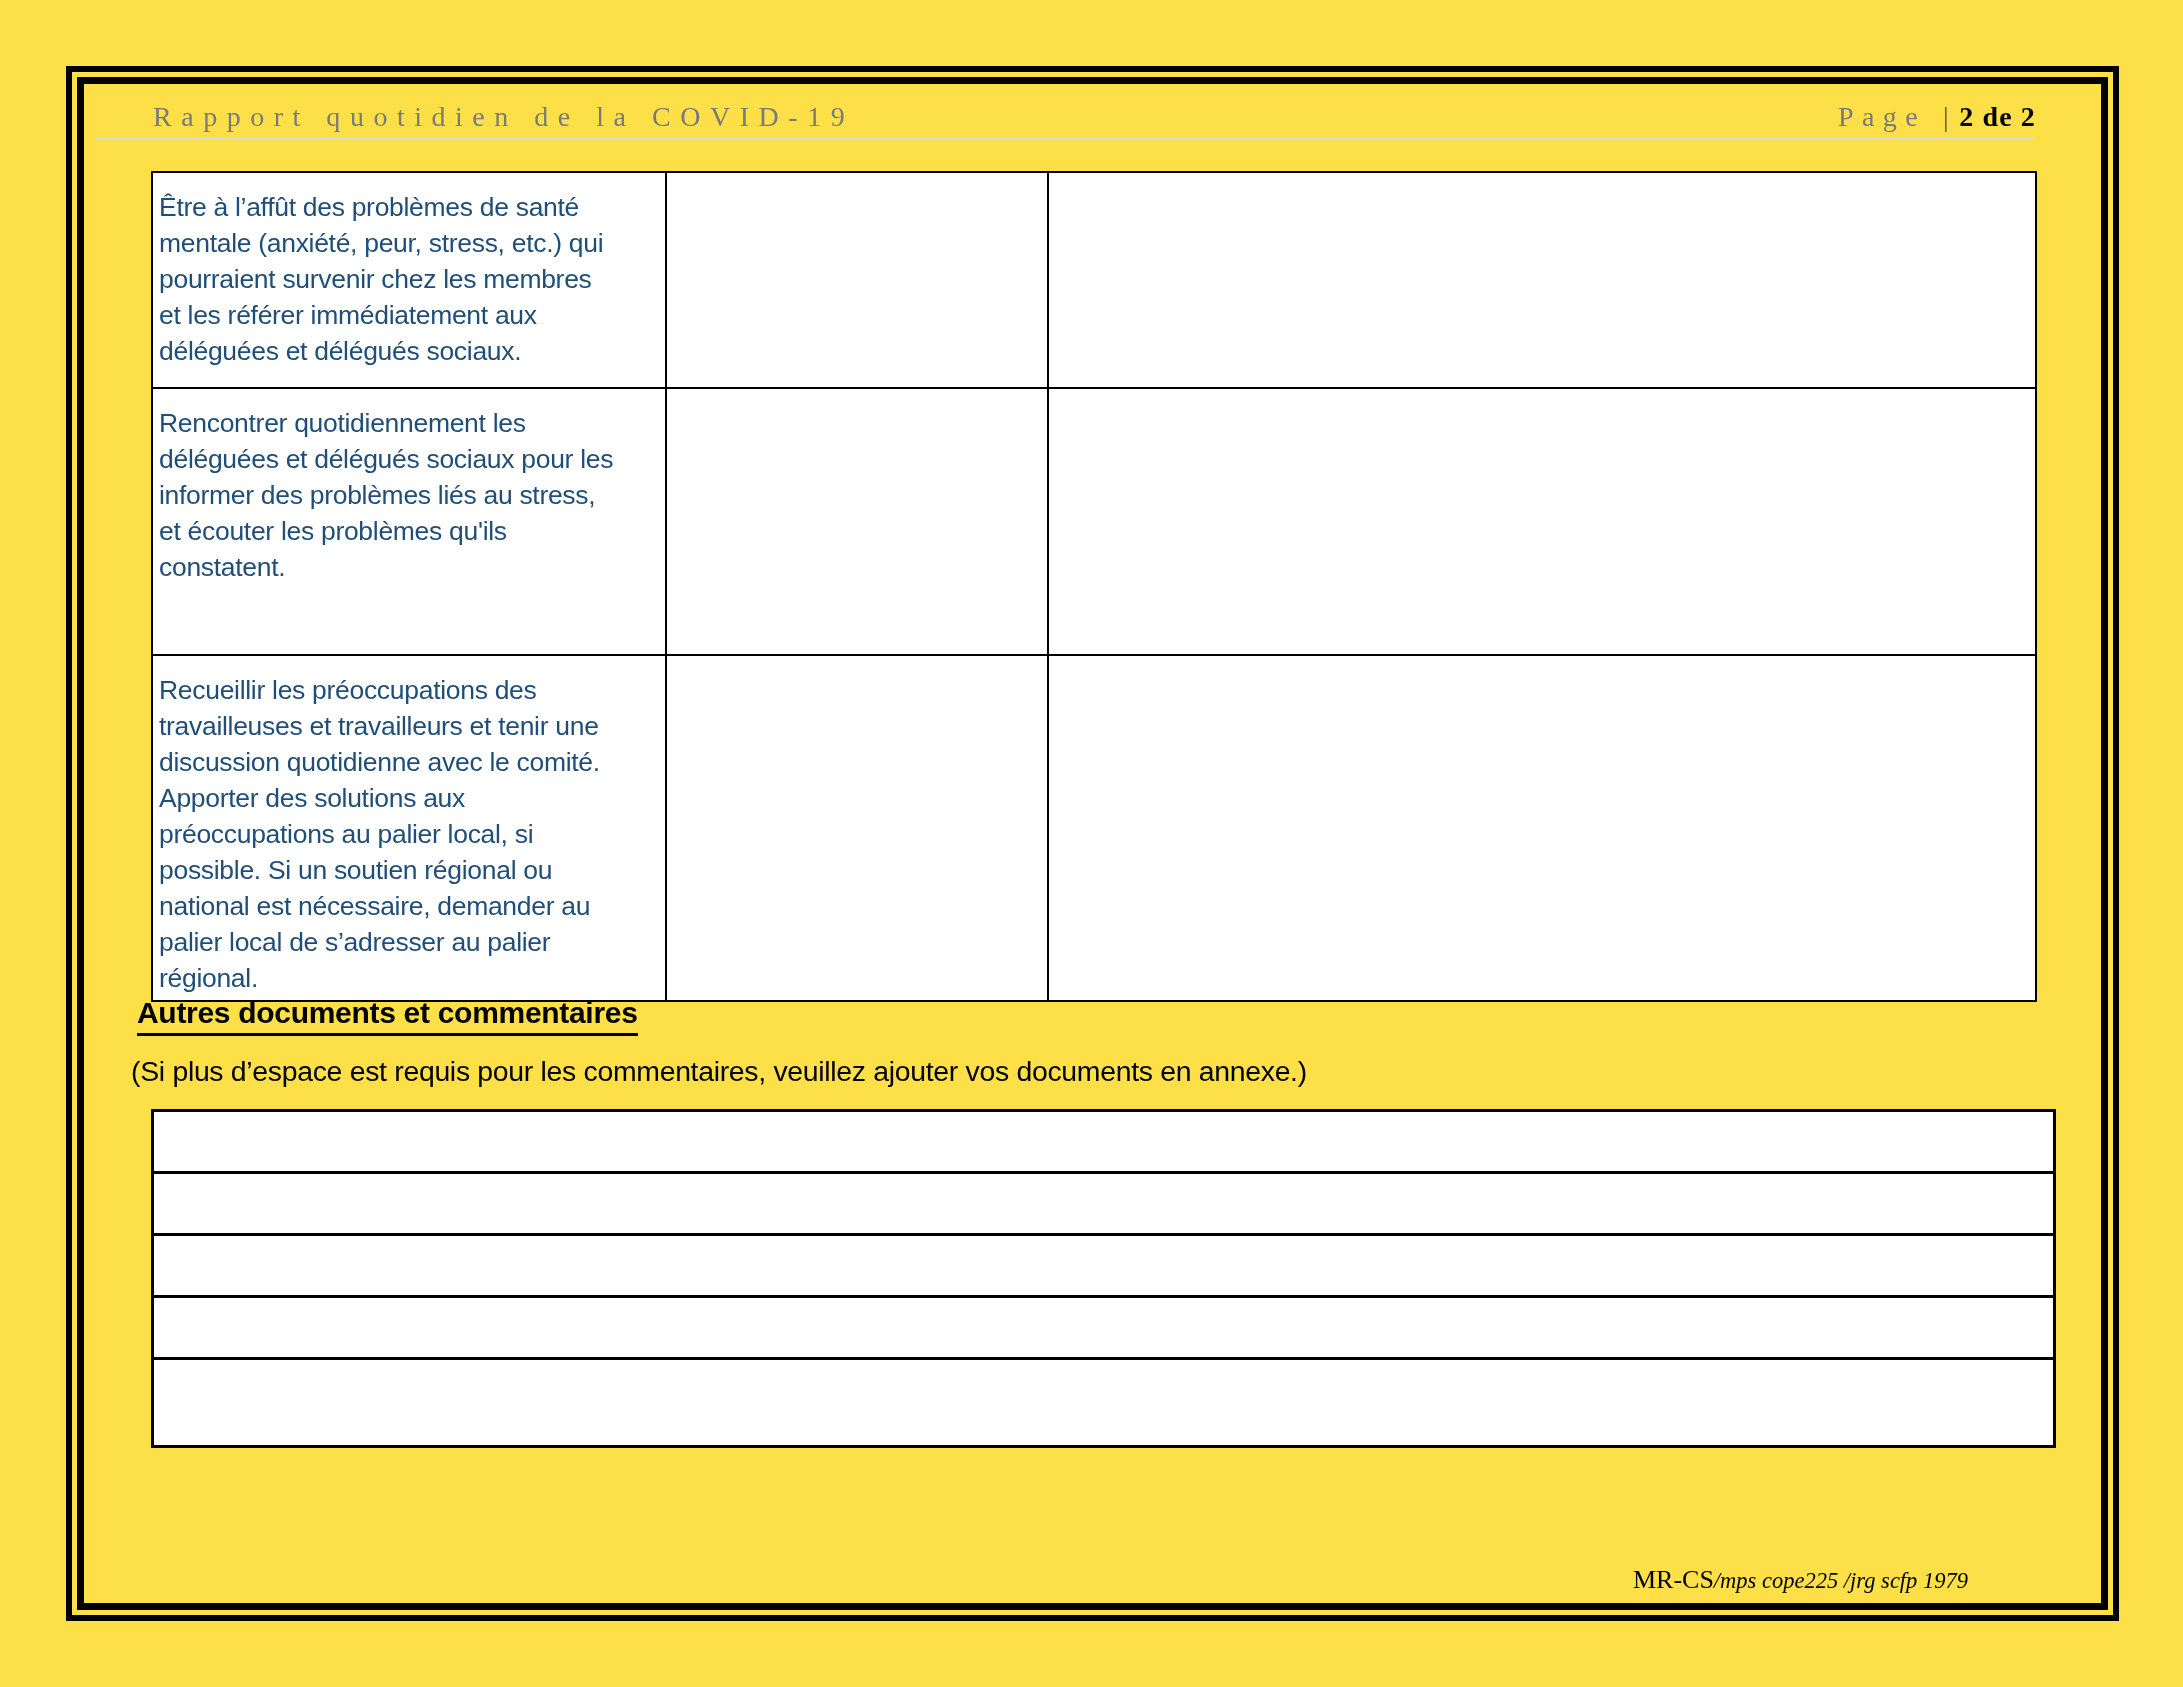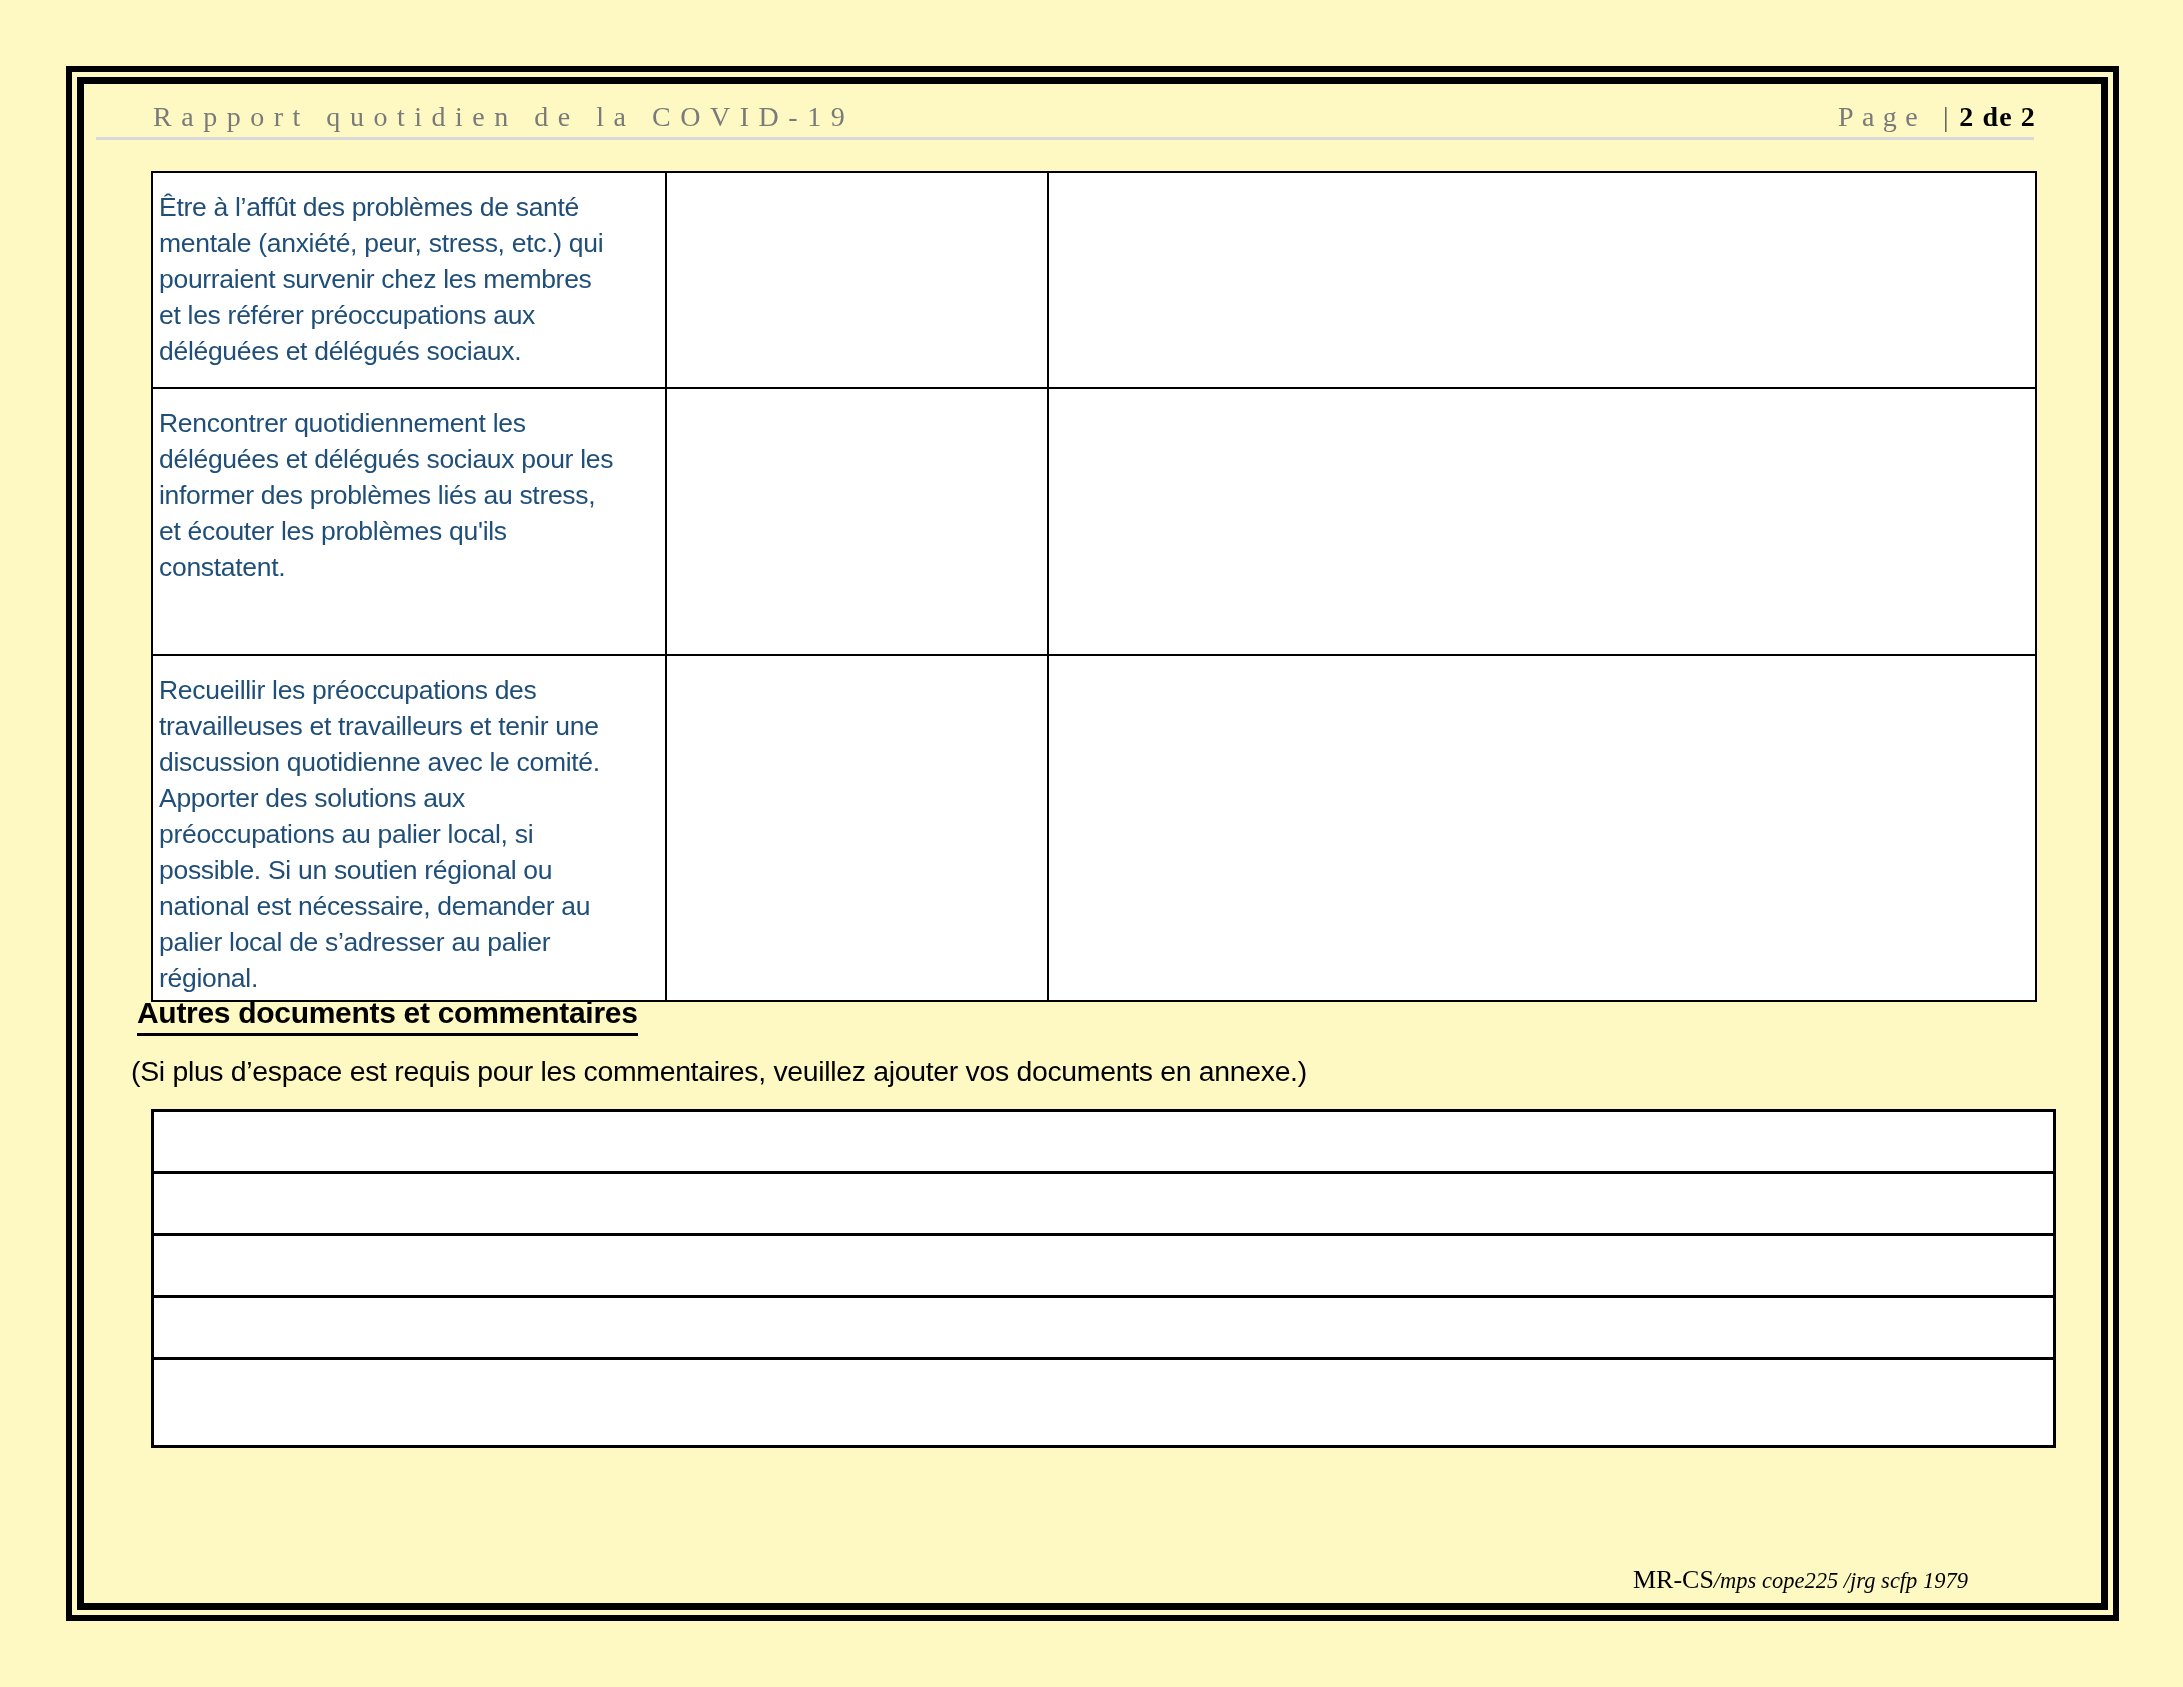--- a/index.html
+++ b/index.html
@@ -3,21 +3,21 @@
 <meta charset="utf-8">
 <style>
   * { margin:0; padding:0; box-sizing:border-box; }
   html,body { background:#ffffff; }
   body {
     width:2183px; height:1687px;
     position:relative;
     font-family:"Liberation Sans", sans-serif;
     overflow:hidden;
   }
-  .page { position:absolute; inset:0; background:#fef9c3; }
+  .page { position:absolute; inset:0; background:#fde047; }
 
   
   .frame-outer {
     position:absolute; left:66px; top:66px;
     width:2053px; height:1555px;
     border:6px solid #000;
   }
   .frame-inner {
     position:absolute; inset:5.3px;
     border:7.3px solid #000;
@@ -120,21 +120,21 @@
     <colgroup>
       <col style="width:514px">
       <col style="width:382px">
       <col style="width:988px">
     </colgroup>
     <tbody>
       <tr class="row-1">
         <td class="task-cell">Être à l’affût des problèmes de santé
 mentale (anxiété, peur, stress, etc.) qui
 pourraient survenir chez les membres
-et les référer préoccupations aux
+et les référer immédiatement aux
 déléguées et délégués sociaux.</td>
         <td></td>
         <td></td>
       </tr>
       <tr class="row-2">
         <td class="task-cell">Rencontrer quotidiennement les
 déléguées et délégués sociaux pour les
 informer des problèmes liés au stress,
 et écouter les problèmes qu'ils
 constatent.</td>

